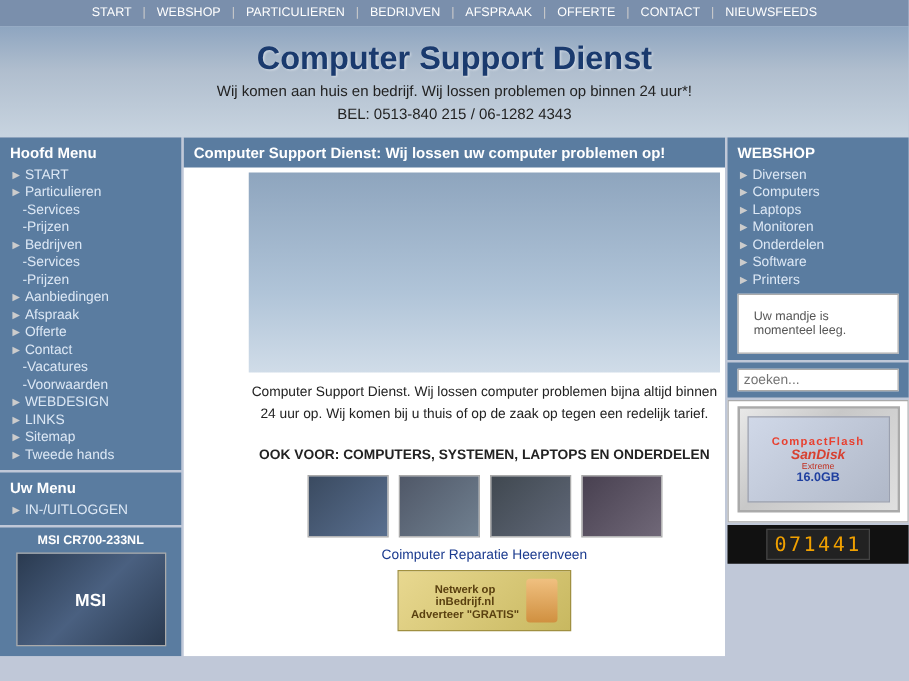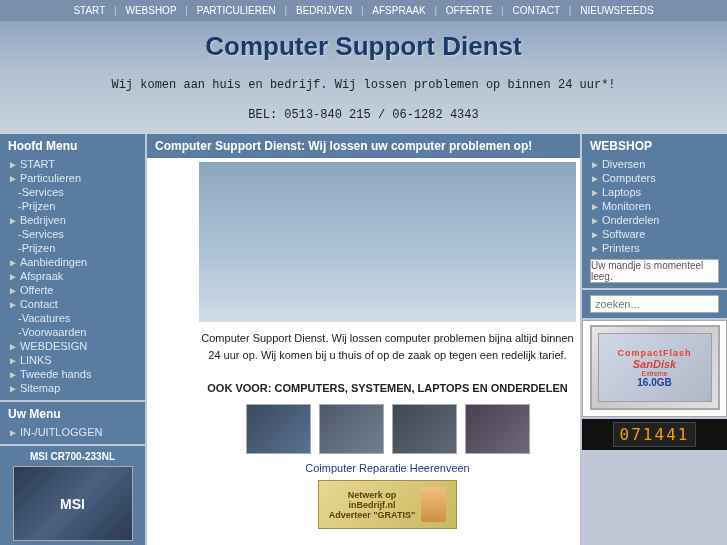--- a/index.html
+++ b/index.html
@@ -28,22 +28,21 @@
     }
     #header h1 {
       font-size: 26px;
       font-weight: bold;
       color: #1a3a6e;
       text-shadow: 1px 1px 2px rgba(255,255,255,0.5);
     }
     #header p {
       font-size: 12px;
       color: #222;
-      margin-top: 16px;
-      font-family: Liberation Mono, monospace;
+      margin-top: 4px;
     }
 
     
     #main-layout {
       display: flex;
       background: #c0c8d8;
     }
 
     
     #left-sidebar {
@@ -240,21 +239,21 @@
     }
     .right-box ul li a {
       color: #dde8f5;
       text-decoration: none;
       font-size: 11px;
     }
 
     #winkelwagen-msg {
       background: #fff;
       border: 1px solid #aaa;
-      padding: 0;
+      padding: 12px;
       font-size: 10px;
       color: #555;
       margin-top: 4px;
     }
 
     #search-box {
       background: #5a7ca0;
       padding: 5px 8px;
       margin-bottom: 2px;
     }
@@ -373,22 +372,22 @@
         <li class="sub"><a href="#">-Services</a></li>
         <li class="sub"><a href="#">-Prijzen</a></li>
         <li><span class="arrow">►</span><a href="#">Aanbiedingen</a></li>
         <li><span class="arrow">►</span><a href="#">Afspraak</a></li>
         <li><span class="arrow">►</span><a href="#">Offerte</a></li>
         <li><span class="arrow">►</span><a href="#">Contact</a></li>
         <li class="sub"><a href="#">-Vacatures</a></li>
         <li class="sub"><a href="#">-Voorwaarden</a></li>
         <li><span class="arrow">►</span><a href="#">WEBDESIGN</a></li>
         <li><span class="arrow">►</span><a href="#">LINKS</a></li>
+        <li><span class="arrow">►</span><a href="#">Sitemap</a></li>
         <li><span class="arrow">►</span><a href="#">Tweede hands</a></li>
-        <li><span class="arrow">►</span><a href="#">Sitemap</a></li>
       </ul>
     </div>
     <div class="sidebar-box">
       <h3>Uw Menu</h3>
       <ul>
         <li><span class="arrow">►</span><a href="#">IN-/UITLOGGEN</a></li>
       </ul>
     </div>
     <div id="msi-box">
       <p>MSI CR700-233NL</p>

